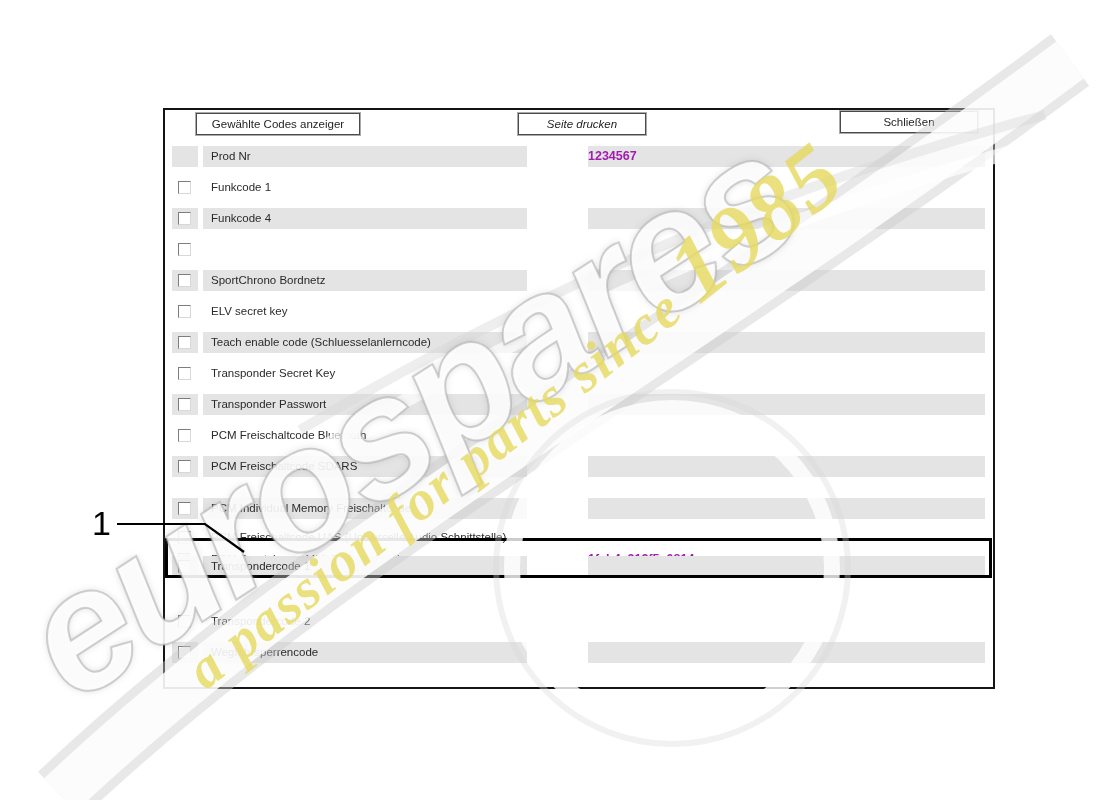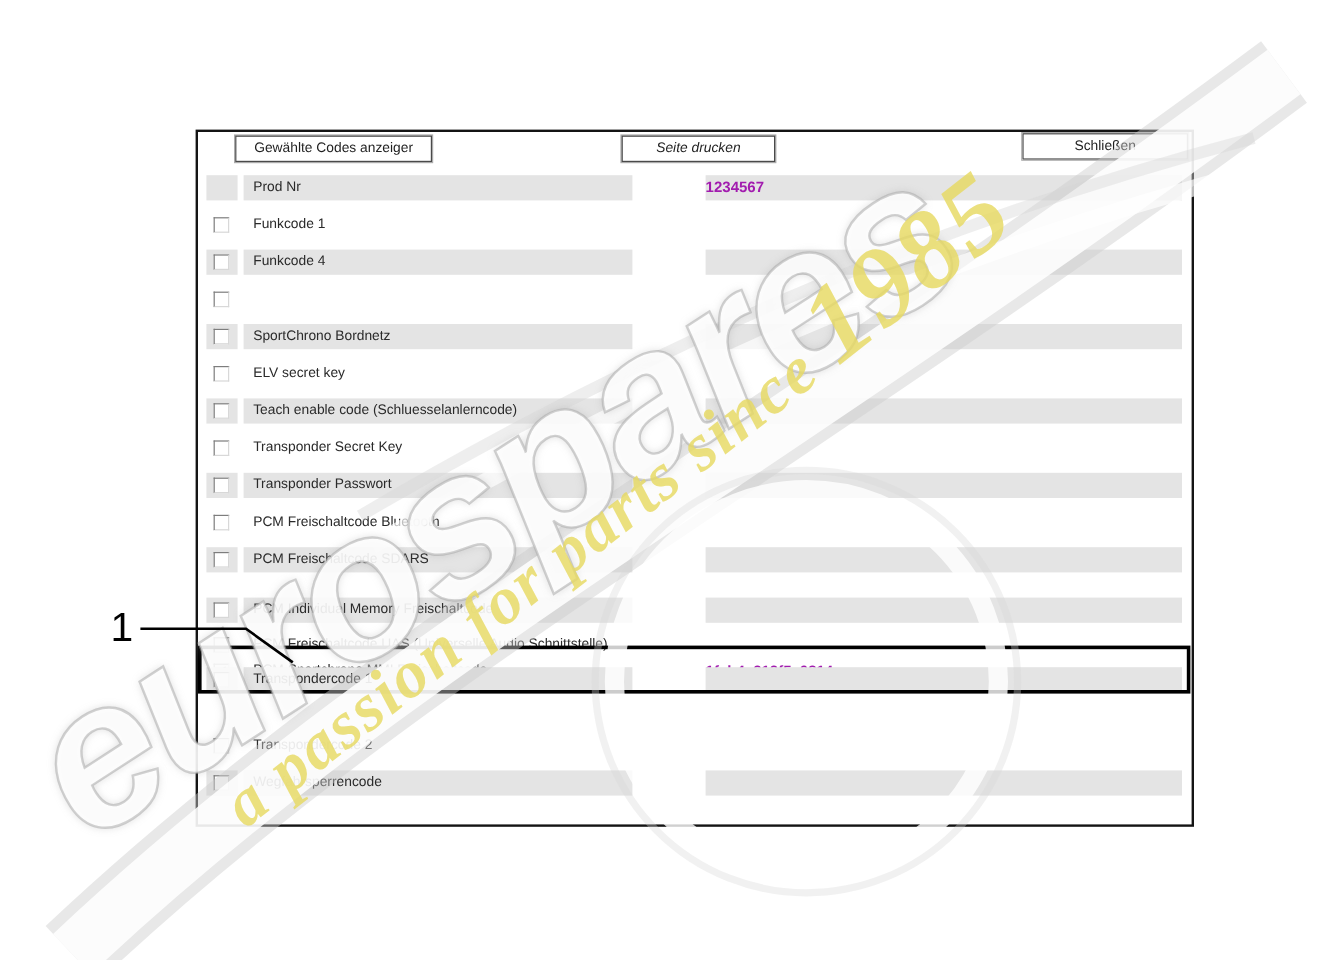--- a/index.html
+++ b/index.html
@@ -11,21 +11,21 @@
   
   .panel { position:absolute; left:163px; top:108px; width:832px; height:581px;
            border:2px solid #141414; background:transparent; z-index:10; }
 
   .btn { position:absolute; height:22px; border:1px solid #4a4a4a;
          box-shadow:0 0 0 1px #ababab; background:rgba(255,255,255,0.55);
          font-size:11.5px; color:#1f1f1f; text-align:center; line-height:20px;
          font-family:"Liberation Sans", sans-serif; }
   .btn-show  { left:196px; top:113px; width:164px; }
   .btn-print { left:518px; top:113px; width:128px;font-style:italic; }
-  .btn-close { left:840px; top:111px; width:138px;margin-left:12px; }
+  .btn-close { left:840px; top:111px; width:138px; }
 
   .row { position:absolute; left:0; top:0; width:1100px; height:21px; }
   .cell { position:absolute; top:0; height:21px; }
   .cb-cell    { left:172px; width:26px; }
   .label-cell { left:203px; width:324px;padding-left:16px; }
   .value-cell { left:588px; width:397px; }
   .shaded .cb-cell, .shaded .label-cell, .shaded .value-cell { background:#e4e4e4; }
 
   .row-label { position:absolute; left:8px; top:4px; font-size:11.5px; color:#2a2a2a; white-space:nowrap; }
   .row-value { position:absolute; left:0; top:3px; font-size:12.5px; font-weight:bold; color:#a21caf; white-space:nowrap; }

